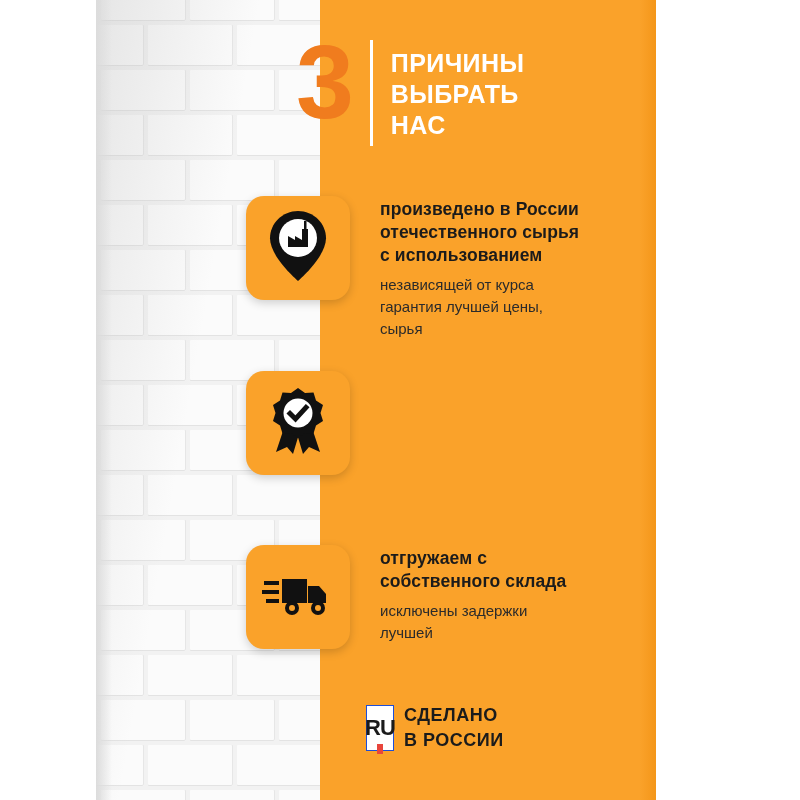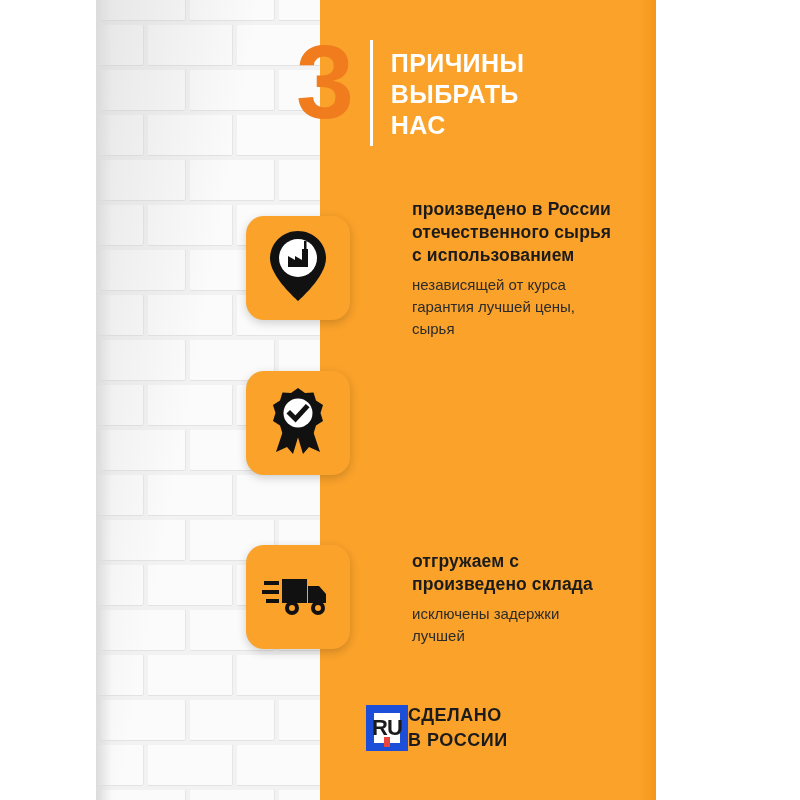--- a/index.html
+++ b/index.html
@@ -99,22 +99,21 @@
     font-size: 25px;
     font-weight: bold;
     line-height: 31px;
     letter-spacing: 0.4px;
   }
 
   
   .reason {
     position: absolute;
     display: flex;
-    align-items: center;
-    gap: 32px;
+    align-items: flex-start;
   }
   .r1 { left: 246px; top: 196px; }
   .r2 { left: 246px; top: 371px; }
   .r3 { left: 246px; top: 545px; }
 
   .icon-tile {
     width: 104px;
     height: 104px;
     background: #faa22a;
     border-radius: 18px;
@@ -145,25 +144,26 @@
 
   
   .logo {
     position: absolute;
     left: 366px;
     top: 703px;
     display: flex;
     align-items: center;
   }
   .logo-mark {
-    width: 42px;
+    width: 28px;
     height: 46px;
-    border: 8px solid #1d4ed8;
+    border: 1px solid #1d4ed8;
     box-sizing: border-box;
     position: relative;
+    margin-right: 10px;
     background: #ffffff;
   }
   .logo-mark .ru {
     position: absolute;
     left: 0; right: 0; top: 0; bottom: 0;
     display: flex;
     align-items: center;
     justify-content: center;
     font-size: 22px;
     font-weight: bold;
@@ -318,21 +318,21 @@
           <circle cx="56" cy="41" r="3" fill="#faa22a"></circle>
           <rect x="2" y="14" width="15" height="4" fill="#111111"></rect>
           <rect x="0" y="23" width="17" height="4" fill="#111111"></rect>
           <rect x="4" y="32" width="13" height="4" fill="#111111"></rect>
         </svg>
       </span>
     </div>
     <div class="reason-text">
       <div class="reason-title">
         <div>отгружаем с</div>
-        <div>произведено склада</div>
+        <div>собственного склада</div>
       </div>
       <div class="reason-sub">
         <div>исключены задержки</div>
         <div>лучшей</div>
       </div>
     </div>
   </div>
 
   <div class="logo">
     <div class="logo-mark">

